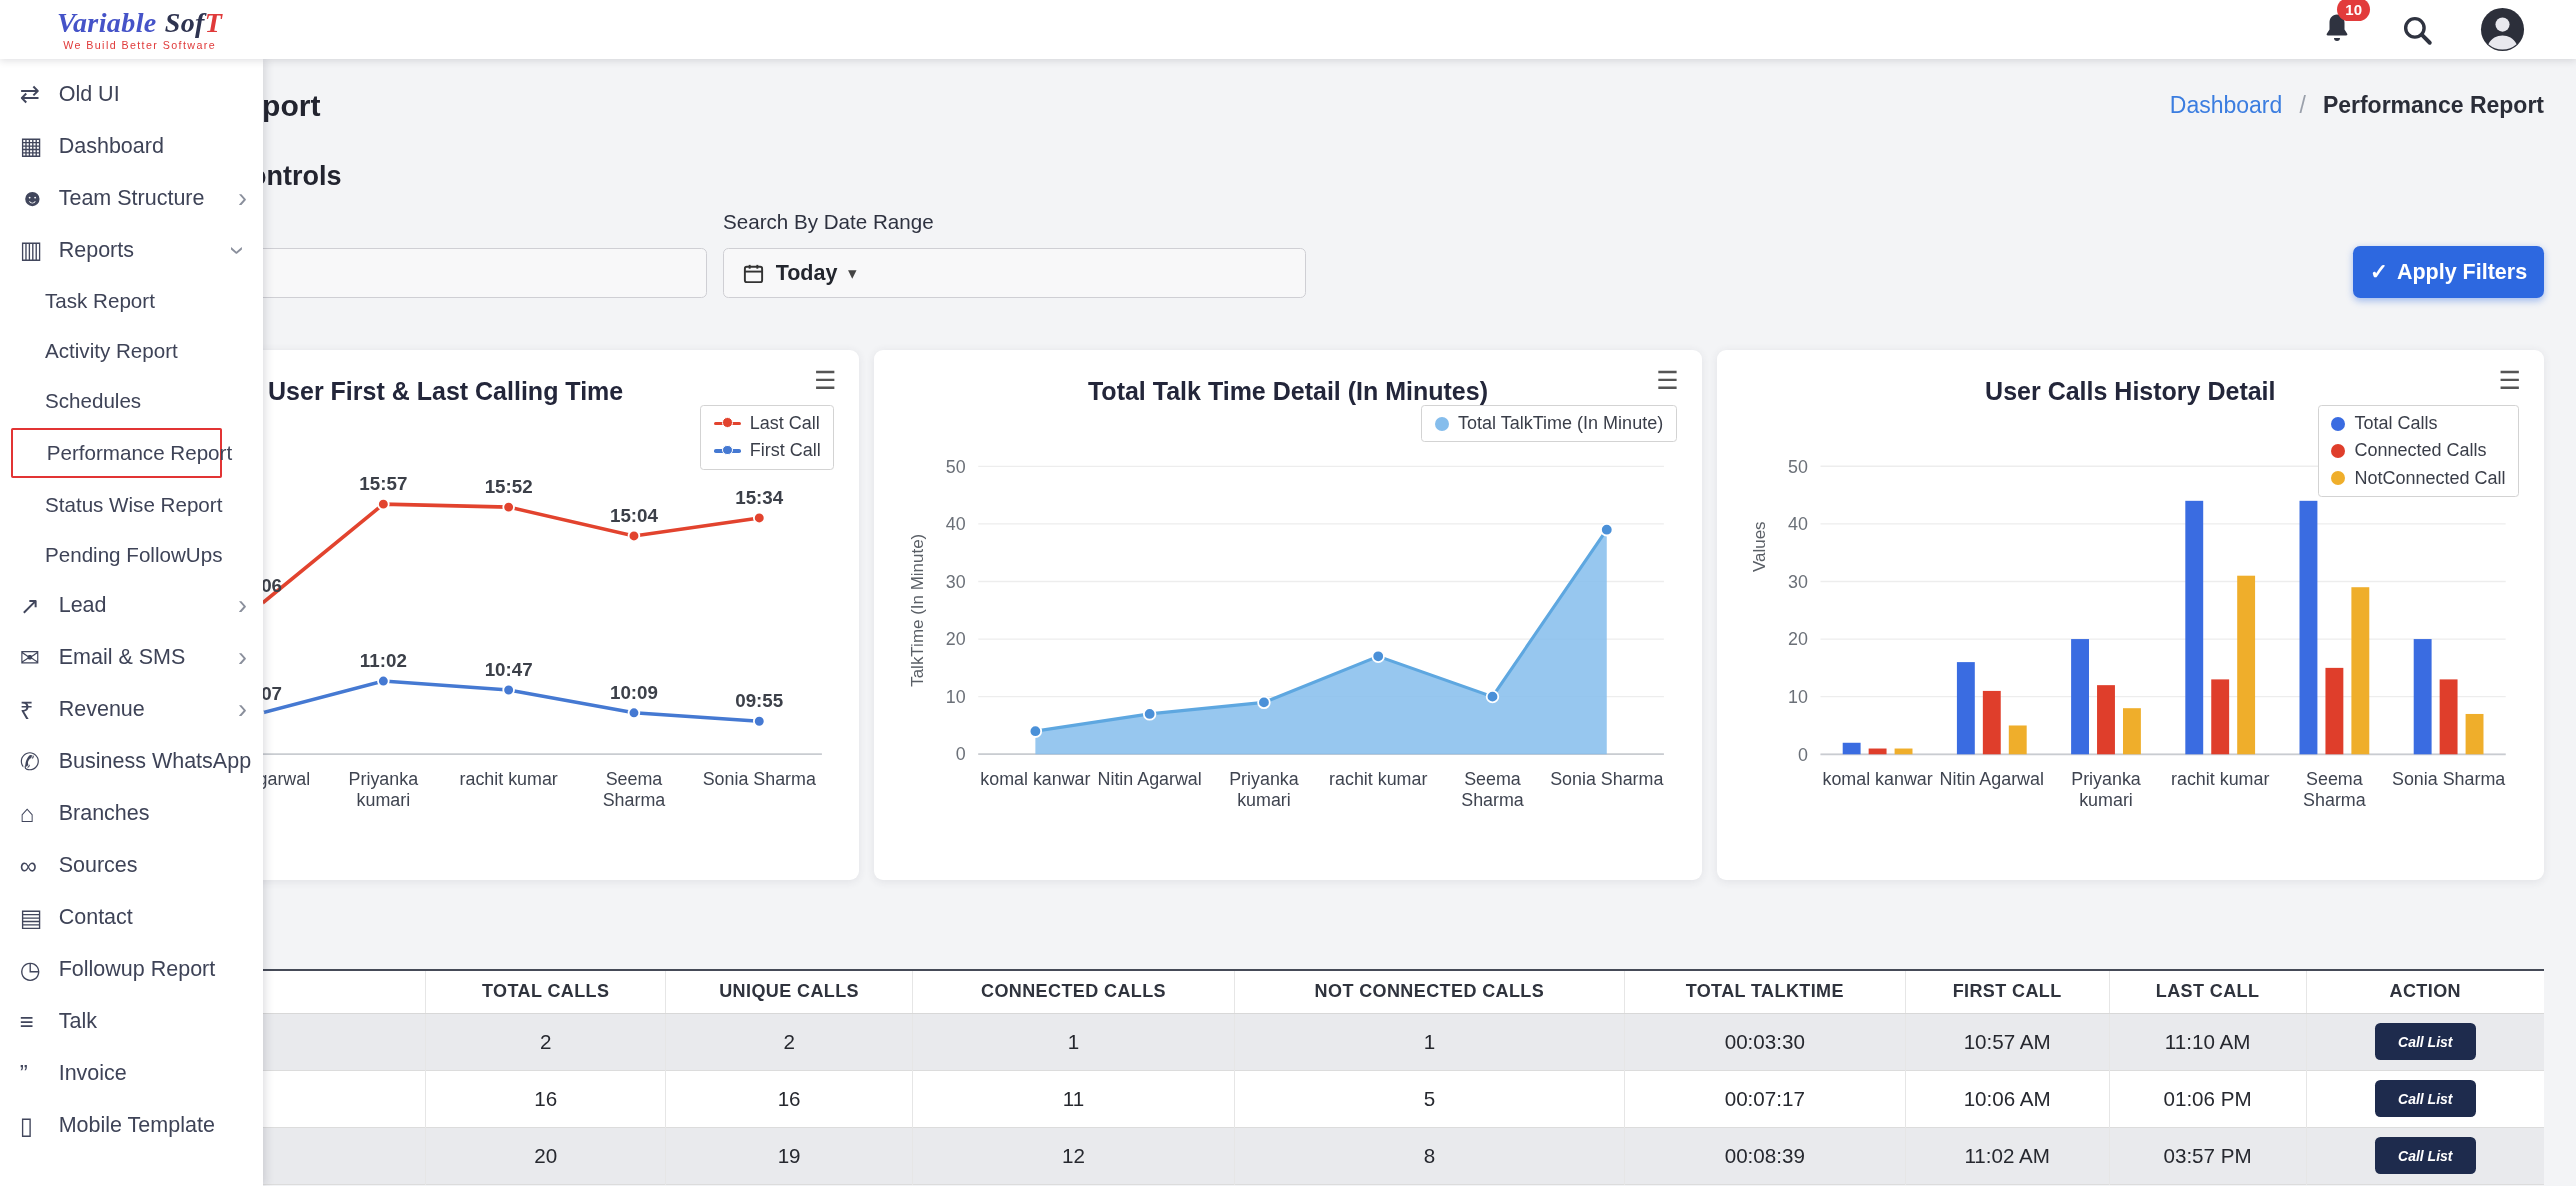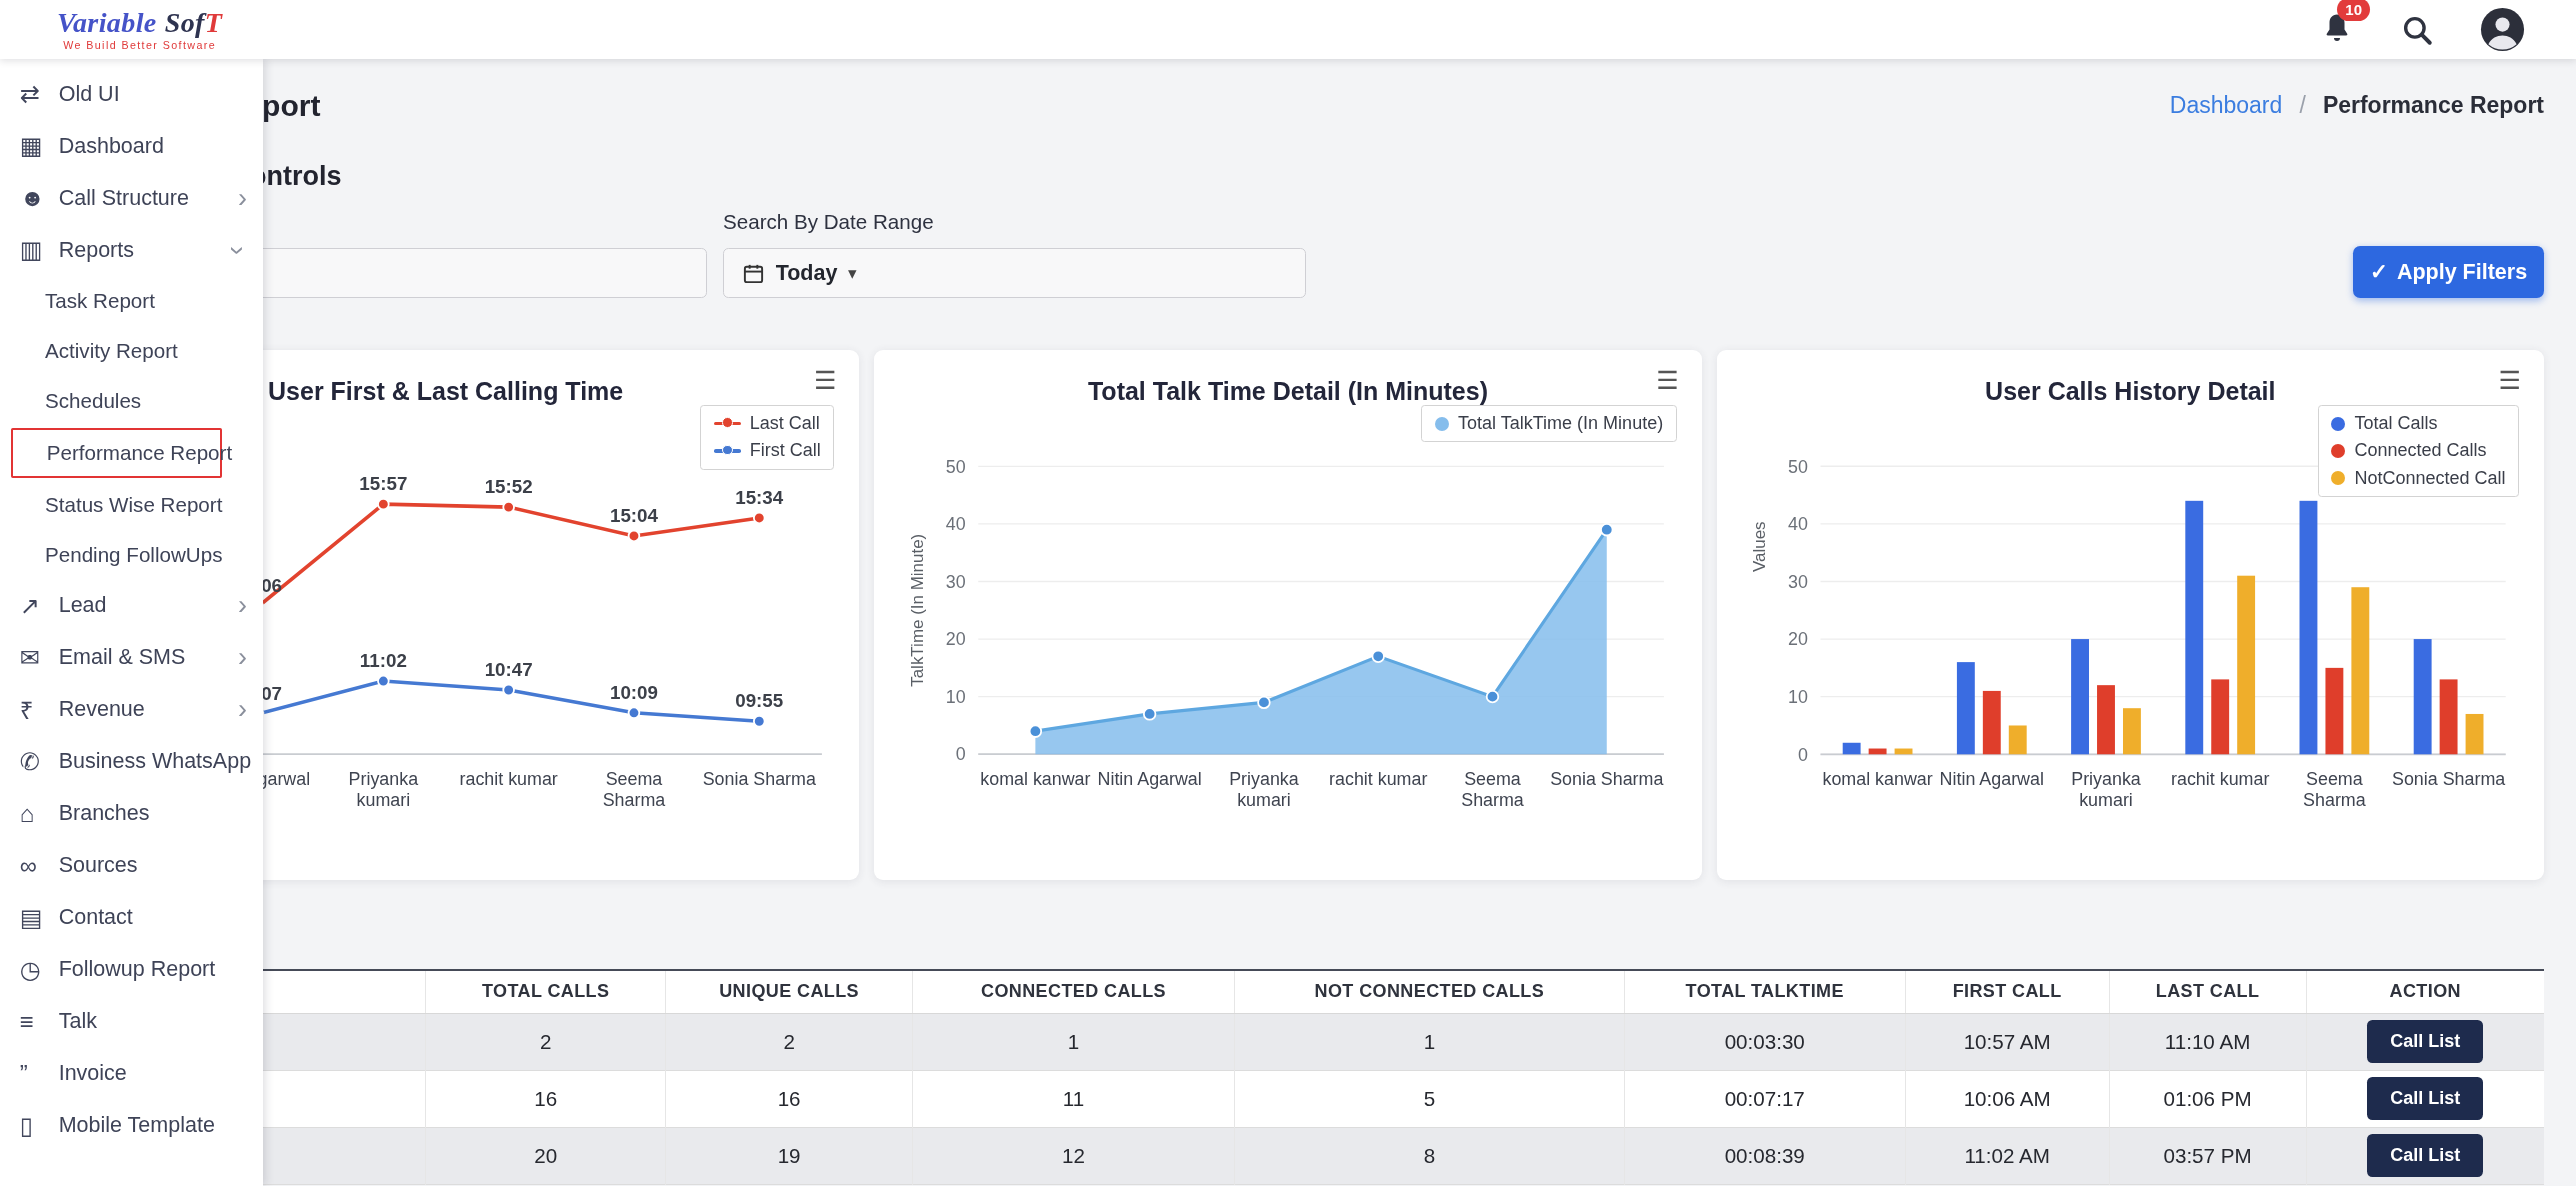--- a/index.html
+++ b/index.html
@@ -76,22 +76,22 @@
   
   .report-table { margin-top: 89px; width: 100%; border-collapse: collapse; background: #fff; }
   .report-table th { height: 43px; font-size: 18px; color: #2f333d; letter-spacing: 0.4px;
                      border-top: 2.7px solid #454a57; border-bottom: 0.9px solid #d8d8d8;
                      border-left: 0.9px solid #e6e6e6; background: #fff; text-align: center; font-weight: bold; }
   .report-table th:first-child, .report-table td:first-child { border-left: none; }
   .report-table td { height: 57px; font-size: 20.6px; color: #26282f; text-align: center;
                      border-left: 0.9px solid #e6e6e6; }
   .report-table tbody tr { border-bottom: 0.9px solid #dcdcdc; }
   .report-table tbody tr:nth-child(odd) { background: #e9eaed; }
-  .call-list-btn { background: #1e2b4d; color: #fff; font-size: 18px; font-weight: 600; border: none;
-                   border-radius: 5.4px; padding: 10.7px 23px; cursor: pointer; font-family: "Liberation Sans", sans-serif; }
+  .call-list-btn { background: #1e2b4d; color: #fff; font-size: 14px; font-weight: 600; border: none;
+                   border-radius: 5.4px; padding: 10.7px 23px; cursor: pointer; font-family: "Liberation Sans", sans-serif; font-style: italic; }
 </style>
 </head>
 <body>
 
 <header class="top">
   <div class="logo">
     <div class="logo-line">
       <span class="lg1">Variable</span><span class="lg2">Sof</span><span class="lg3">T</span>
     </div>
     <div class="tagline">We Build Better Software</div>
@@ -125,21 +125,21 @@
       <div class="s-item">
         <span class="s-icon">⇄</span>
         <span class="s-label">Old UI</span>
       </div>
       <div class="s-item">
         <span class="s-icon">▦</span>
         <span class="s-label">Dashboard</span>
       </div>
       <div class="s-item">
         <span class="s-icon">☻</span>
-        <span class="s-label">Call Structure</span>
+        <span class="s-label">Team Structure</span>
         <span class="chev right">›</span>
       </div>
       <div class="s-item">
         <span class="s-icon">▥</span>
         <span class="s-label">Reports</span>
         <span class="chev down">›</span>
       </div>
       <div class="s-item sub">
         <span class="s-label">Task Report</span>
       </div>

